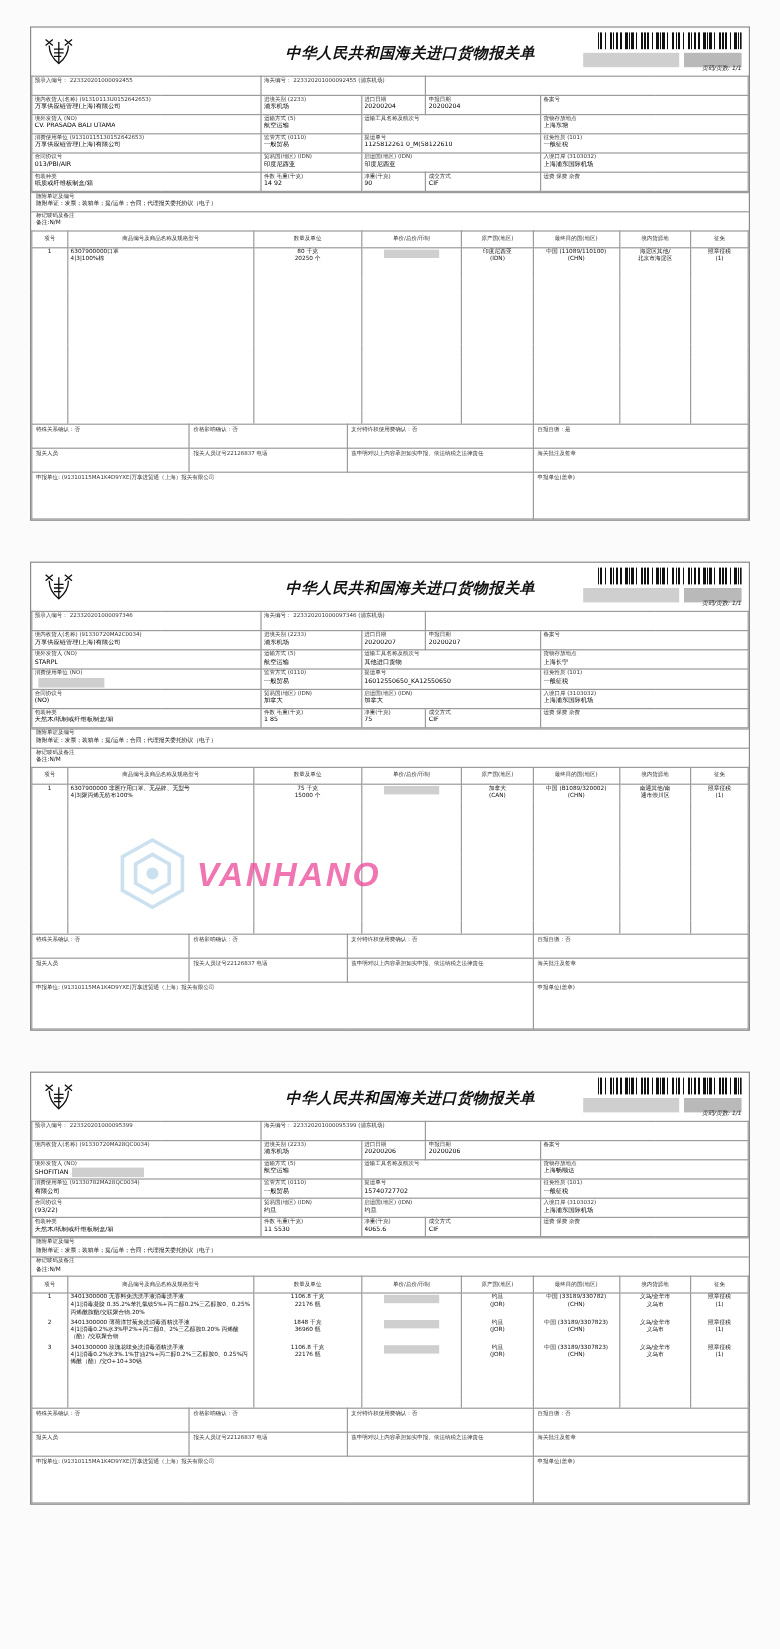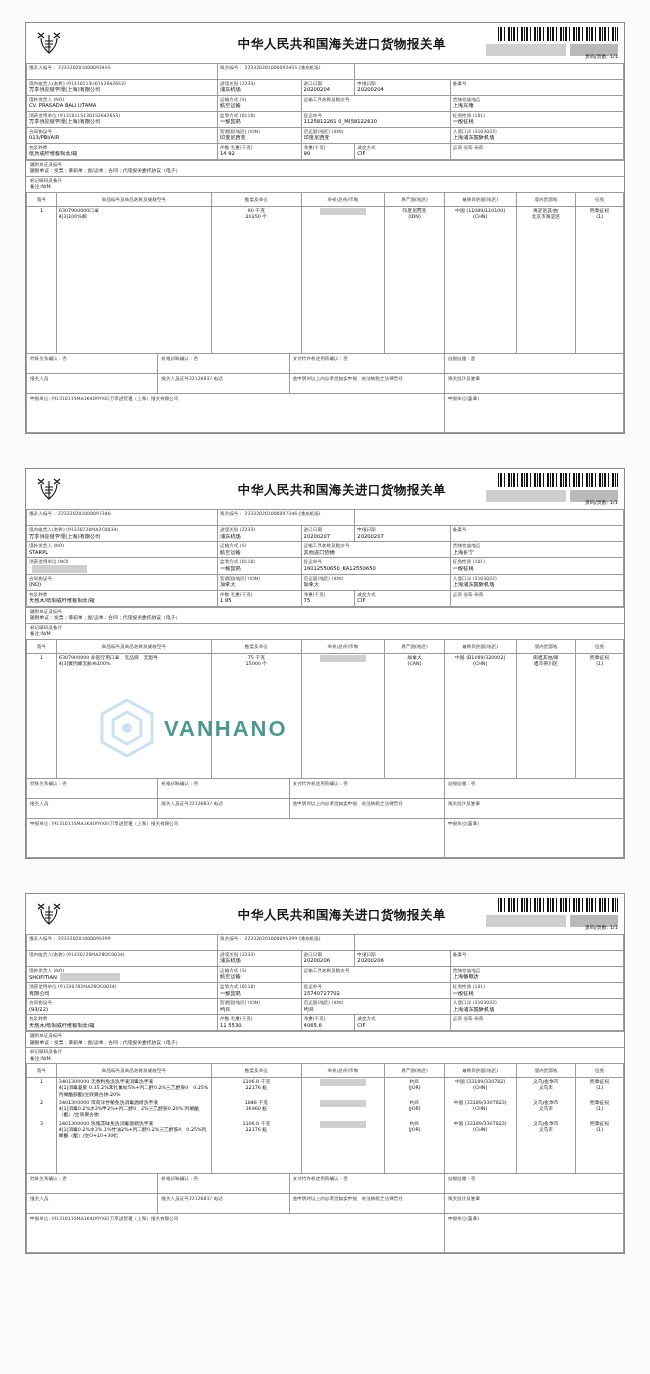--- a/index.html
+++ b/index.html
@@ -23,20 +23,21 @@
   }
   .form.first{margin-top:22px;}
   
   .hdr{
     display:flex;
     align-items:flex-start;
     padding:5px 6px 2px 6px;
     position:relative;
     height:40px;
     box-sizing:border-box;
+    font-style:italic;
   }
   .logo{
     width:34px;height:30px;
     flex:0 0 34px;
     display:flex;align-items:center;justify-content:center;
   }
   .logo svg{display:block;}
   .title-wrap{
     flex:1;
     text-align:center;
@@ -149,25 +150,26 @@
   .ft-box{height:34px;}
   
   .wm{
     position:absolute;
     left:70px;top:228px;
     width:330px;
     pointer-events:none;
     opacity:.75;
   }
   .wm-text{
-    font-size:22px;
+    font-size:28px;
     font-weight:bold;
-    color:#0f766e;
+    color:#ec4899;
     letter-spacing:2px;
     font-family:"Liberation Sans",sans-serif;
+    font-style:italic;
   }
   .wm-row{display:flex;align-items:center;gap:6px;}
 </style>
 </head>
 <body>
 
 <div class="page">
   <div id="forms-root">
       <div class="form first">
         <div class="hdr">

